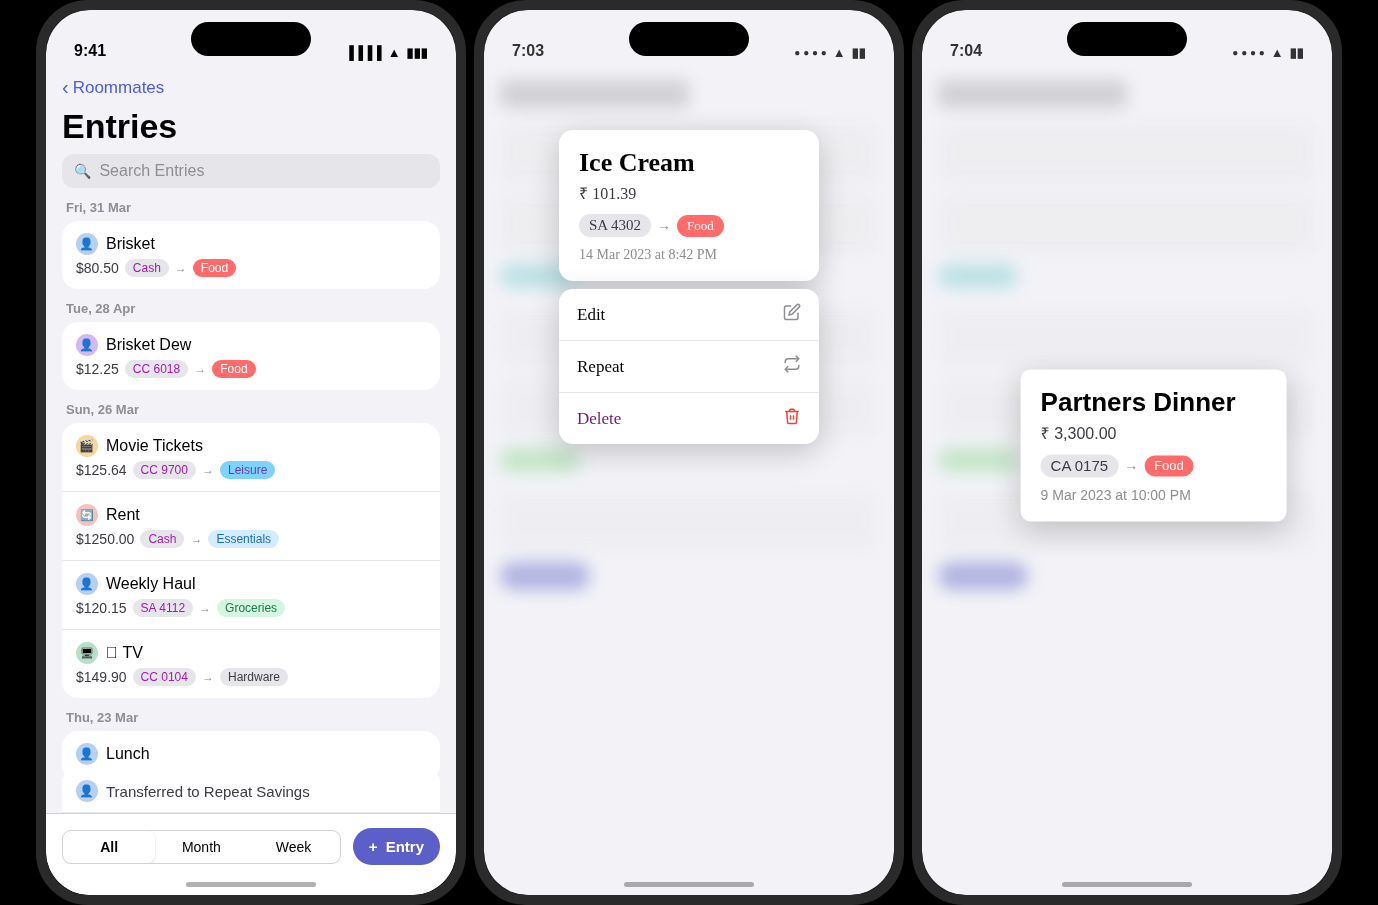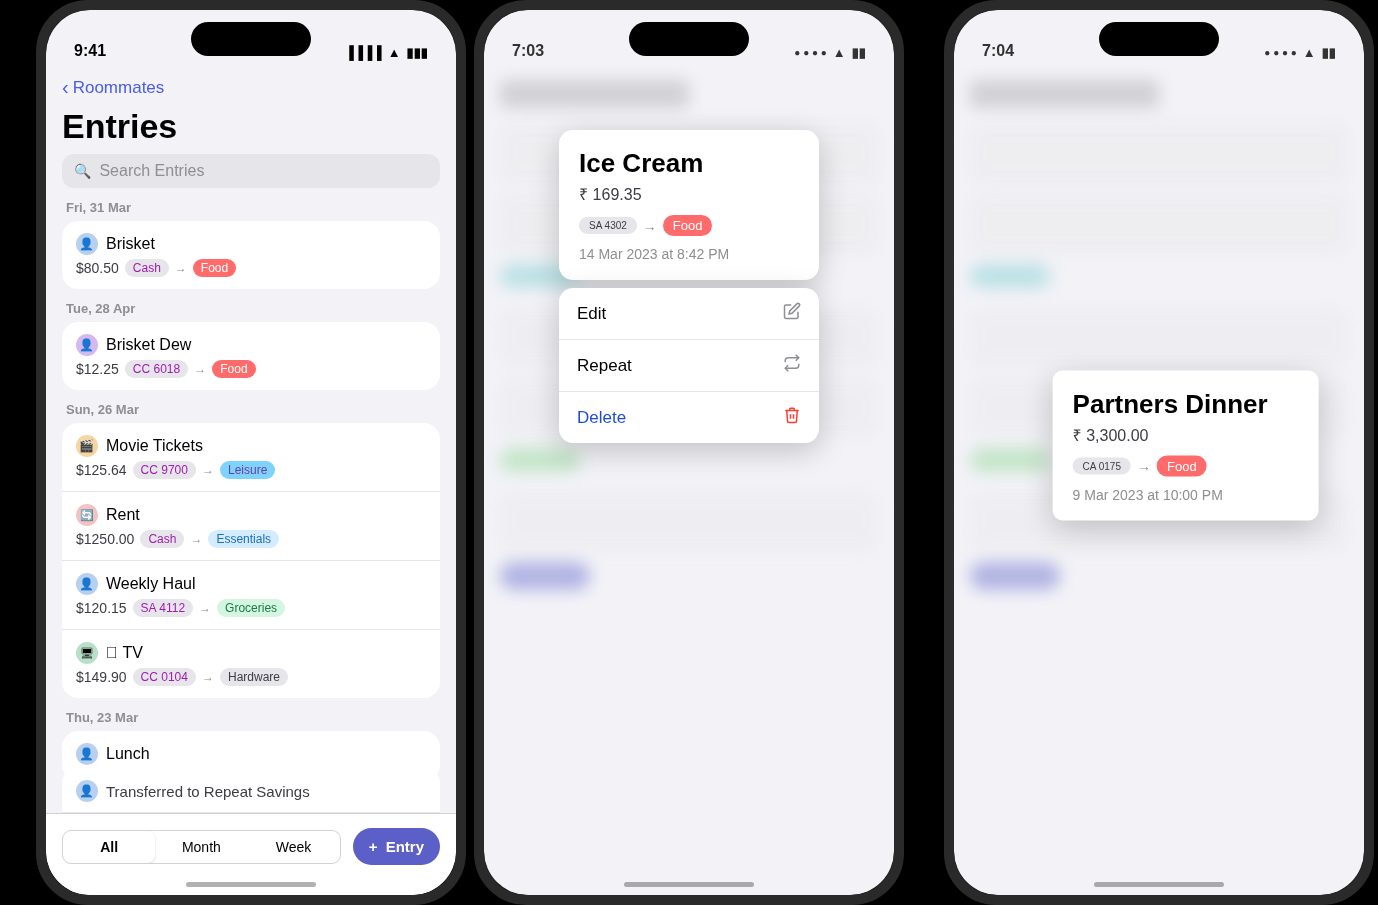--- a/index.html
+++ b/index.html
@@ -25,21 +25,20 @@
     
     .phone {
       position: relative;
       width: 430px;
       height: 905px;
       background: #1a1a1a;
       border-radius: 52px;
       border: 10px solid #2a2a2a;
       overflow: hidden;
       flex-shrink: 0;
-      margin-left: 32px;
     }
     .phone-inner {
       width: 100%;
       height: 100%;
       border-radius: 44px;
       overflow: hidden;
       position: relative;
     }
     
     .dynamic-island {
@@ -345,21 +344,21 @@
       display: flex;
       align-items: center;
       gap: 6px;
       margin-bottom: 10px;
     }
     .popup-tag-gray {
       background: #e5e5ea;
       color: #3c3c43;
       padding: 3px 10px;
       border-radius: 20px;
-      font-size: 10px;
+      font-size: 15px;
     }
     .popup-tag-food {
       background: #ff6b6b;
       color: #fff;
       padding: 3px 10px;
       border-radius: 20px;
       font-size: 13px;
     }
     .popup-date {
       font-size: 14px;
@@ -376,21 +375,21 @@
       display: flex;
       align-items: center;
       justify-content: space-between;
       padding: 14px 18px;
       font-size: 17px;
       color: #000;
       border-bottom: 0.5px solid #e5e5ea;
       cursor: pointer;
       gap: 20px;
     }
-    .popup-menu-item.delete { color: #1d4ed8; }
+    .popup-menu-item.delete { color: #701a75; }
     .popup-menu-item:last-child { border-bottom: none; }
     .menu-icon { font-size: 18px; color: #8e8e93; }
     .menu-icon.delete { color: #ff3b30; }
 
     
     .popup-card-right {
       position: absolute;
       top: 50%;
       left: 50%;
       transform: translate(-40%, -55%);
@@ -618,25 +617,25 @@
             <div style="display:flex;gap:8px;margin-bottom:10px;">
               <div class="blurred-row green-tag"></div>
             </div>
             <div class="blurred-card"></div>
             <div style="display:flex;gap:8px;margin-bottom:16px;">
               <div class="blurred-row blue-tag"></div>
             </div>
           </div>
         </div>
 
-        <div class="popup-overlay" style="justify-content:flex-start; padding-top:120px;">
+        <div class="popup-overlay" style="justify-content:flex-start; padding-top:120px;font-family:Liberation Serif, serif;">
 
           <div class="popup-card">
             <div class="popup-title">Ice Cream</div>
-            <div class="popup-amount">₹ 169.35</div>
+            <div class="popup-amount">₹ 101.39</div>
             <div class="popup-tags">
               <span class="popup-tag-gray">SA 4302</span>
               <span style="color:#8e8e93;font-size:14px;">→</span>
               <span class="popup-tag-food">Food</span>
             </div>
             <div class="popup-date">14 Mar 2023 at 8:42 PM</div>
           </div>
 
           <div class="popup-menu">
             <div class="popup-menu-item">

